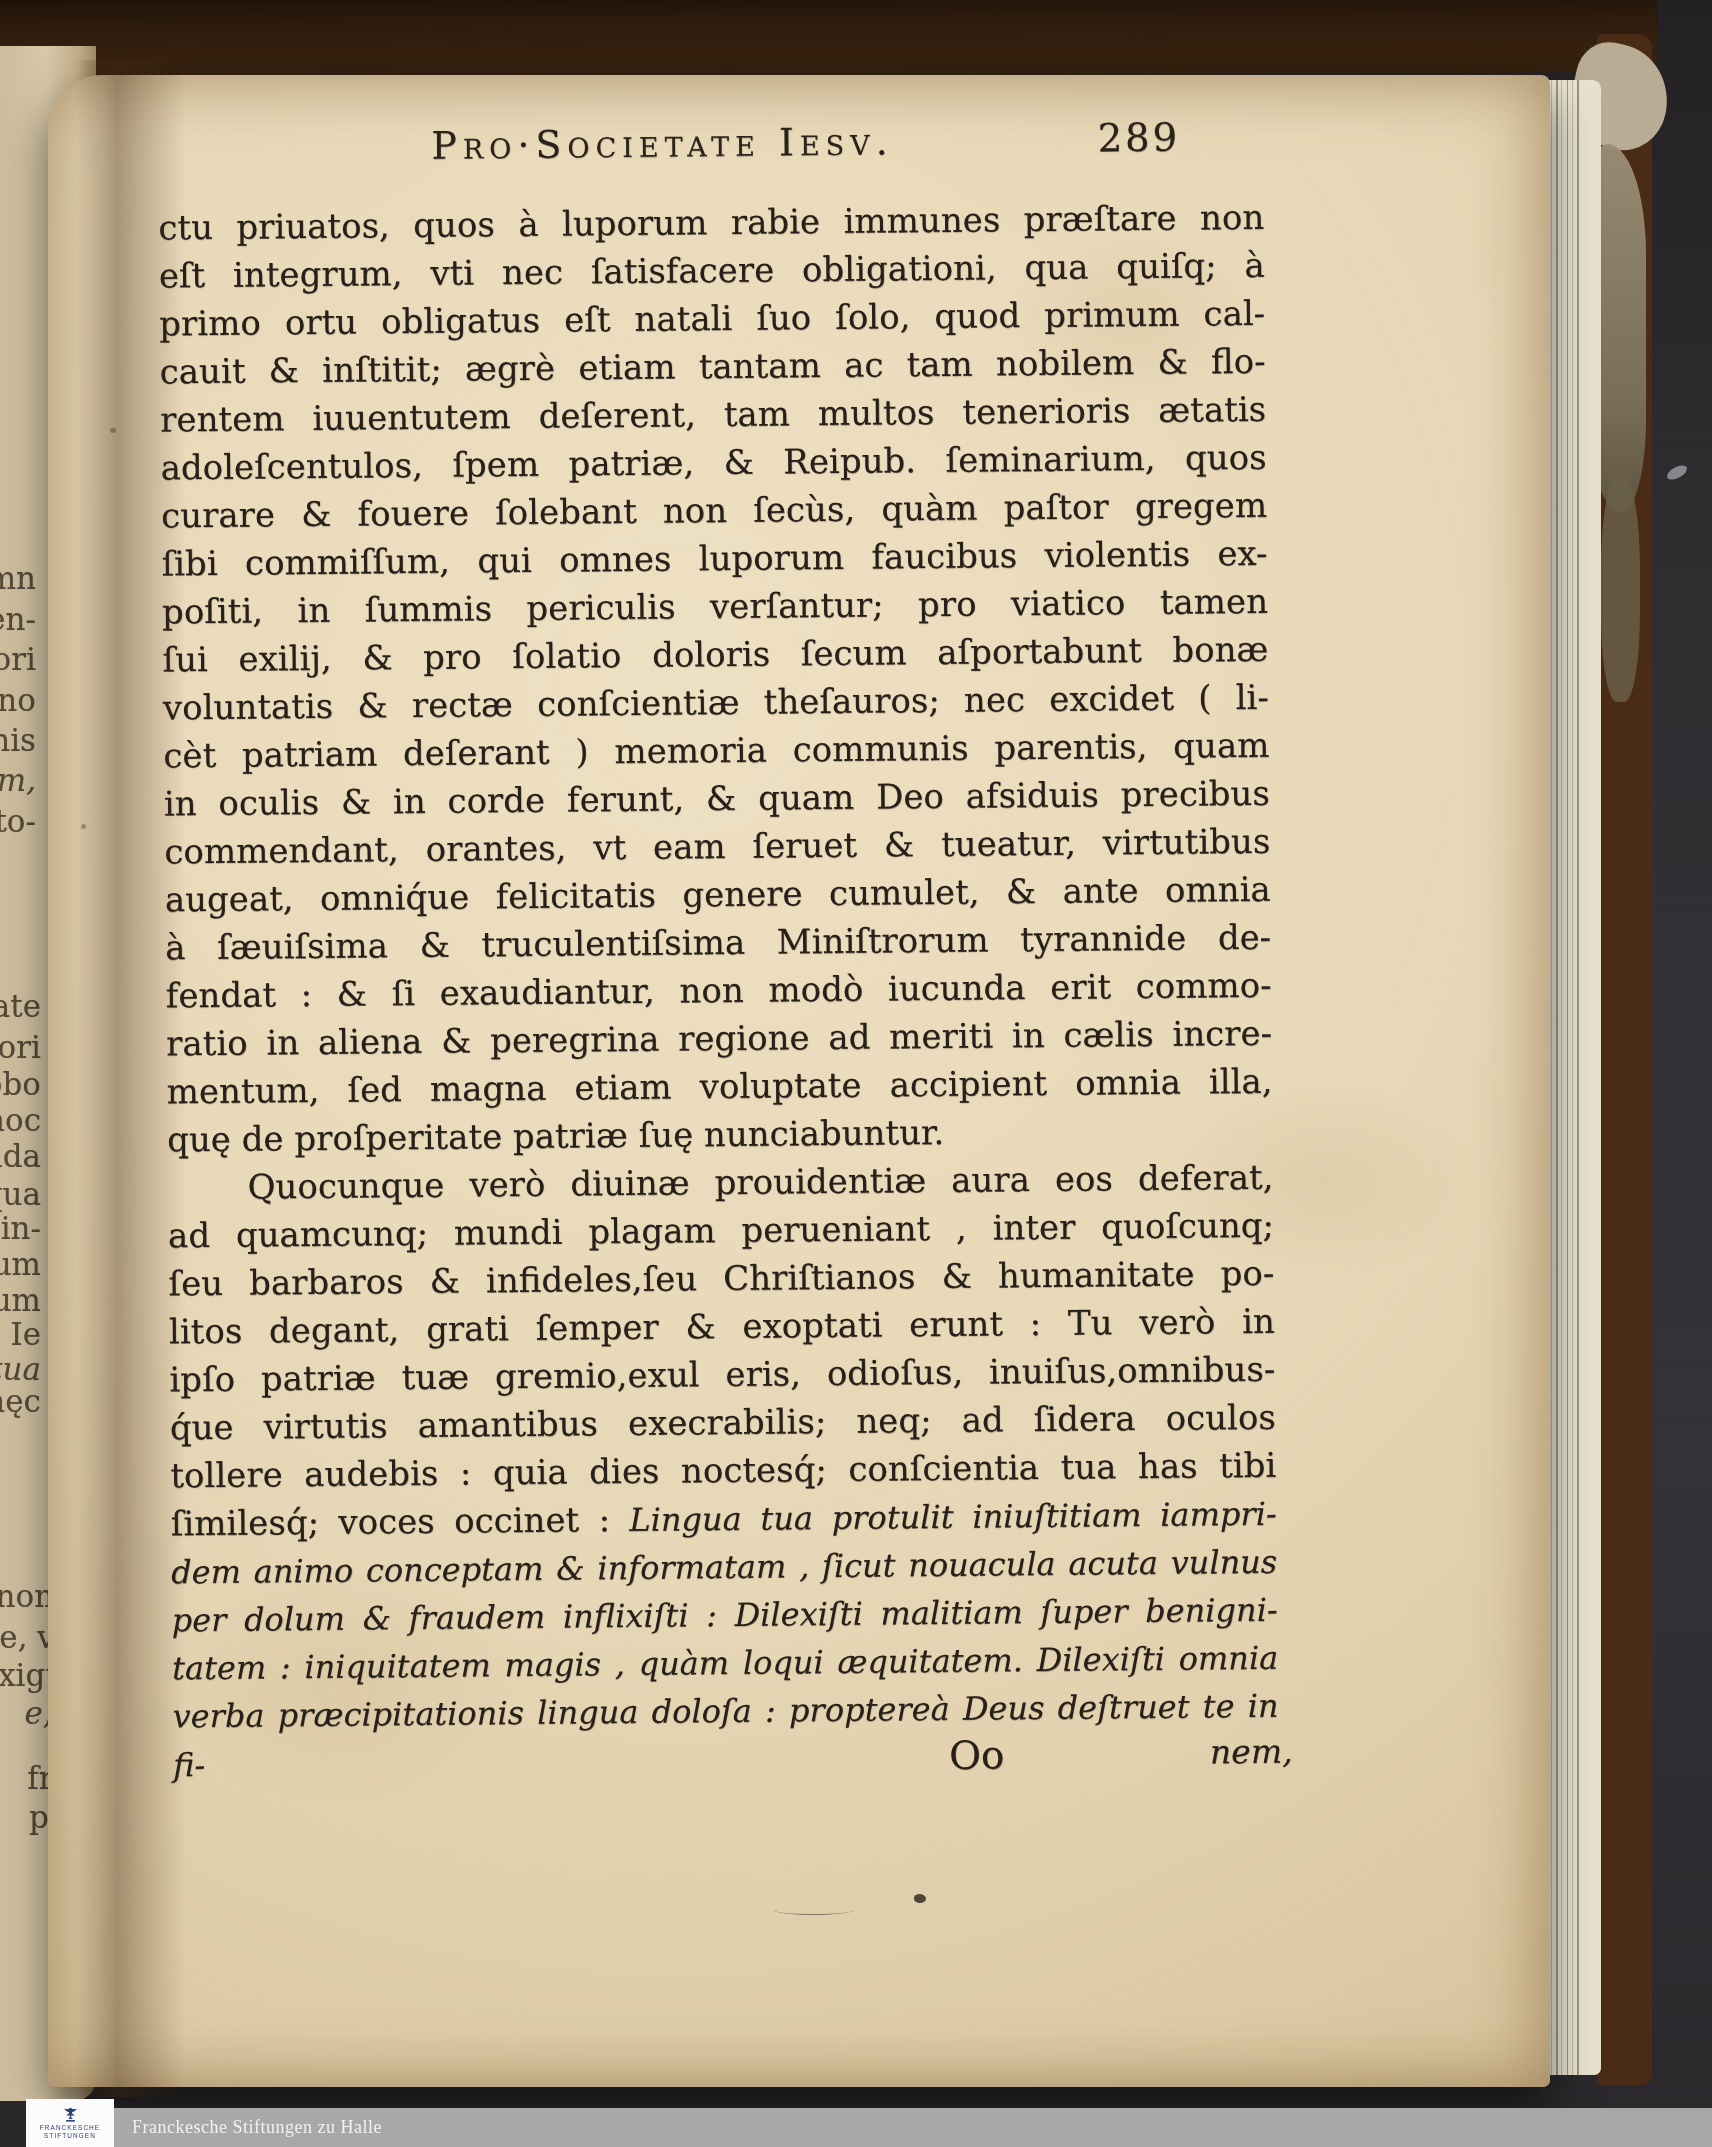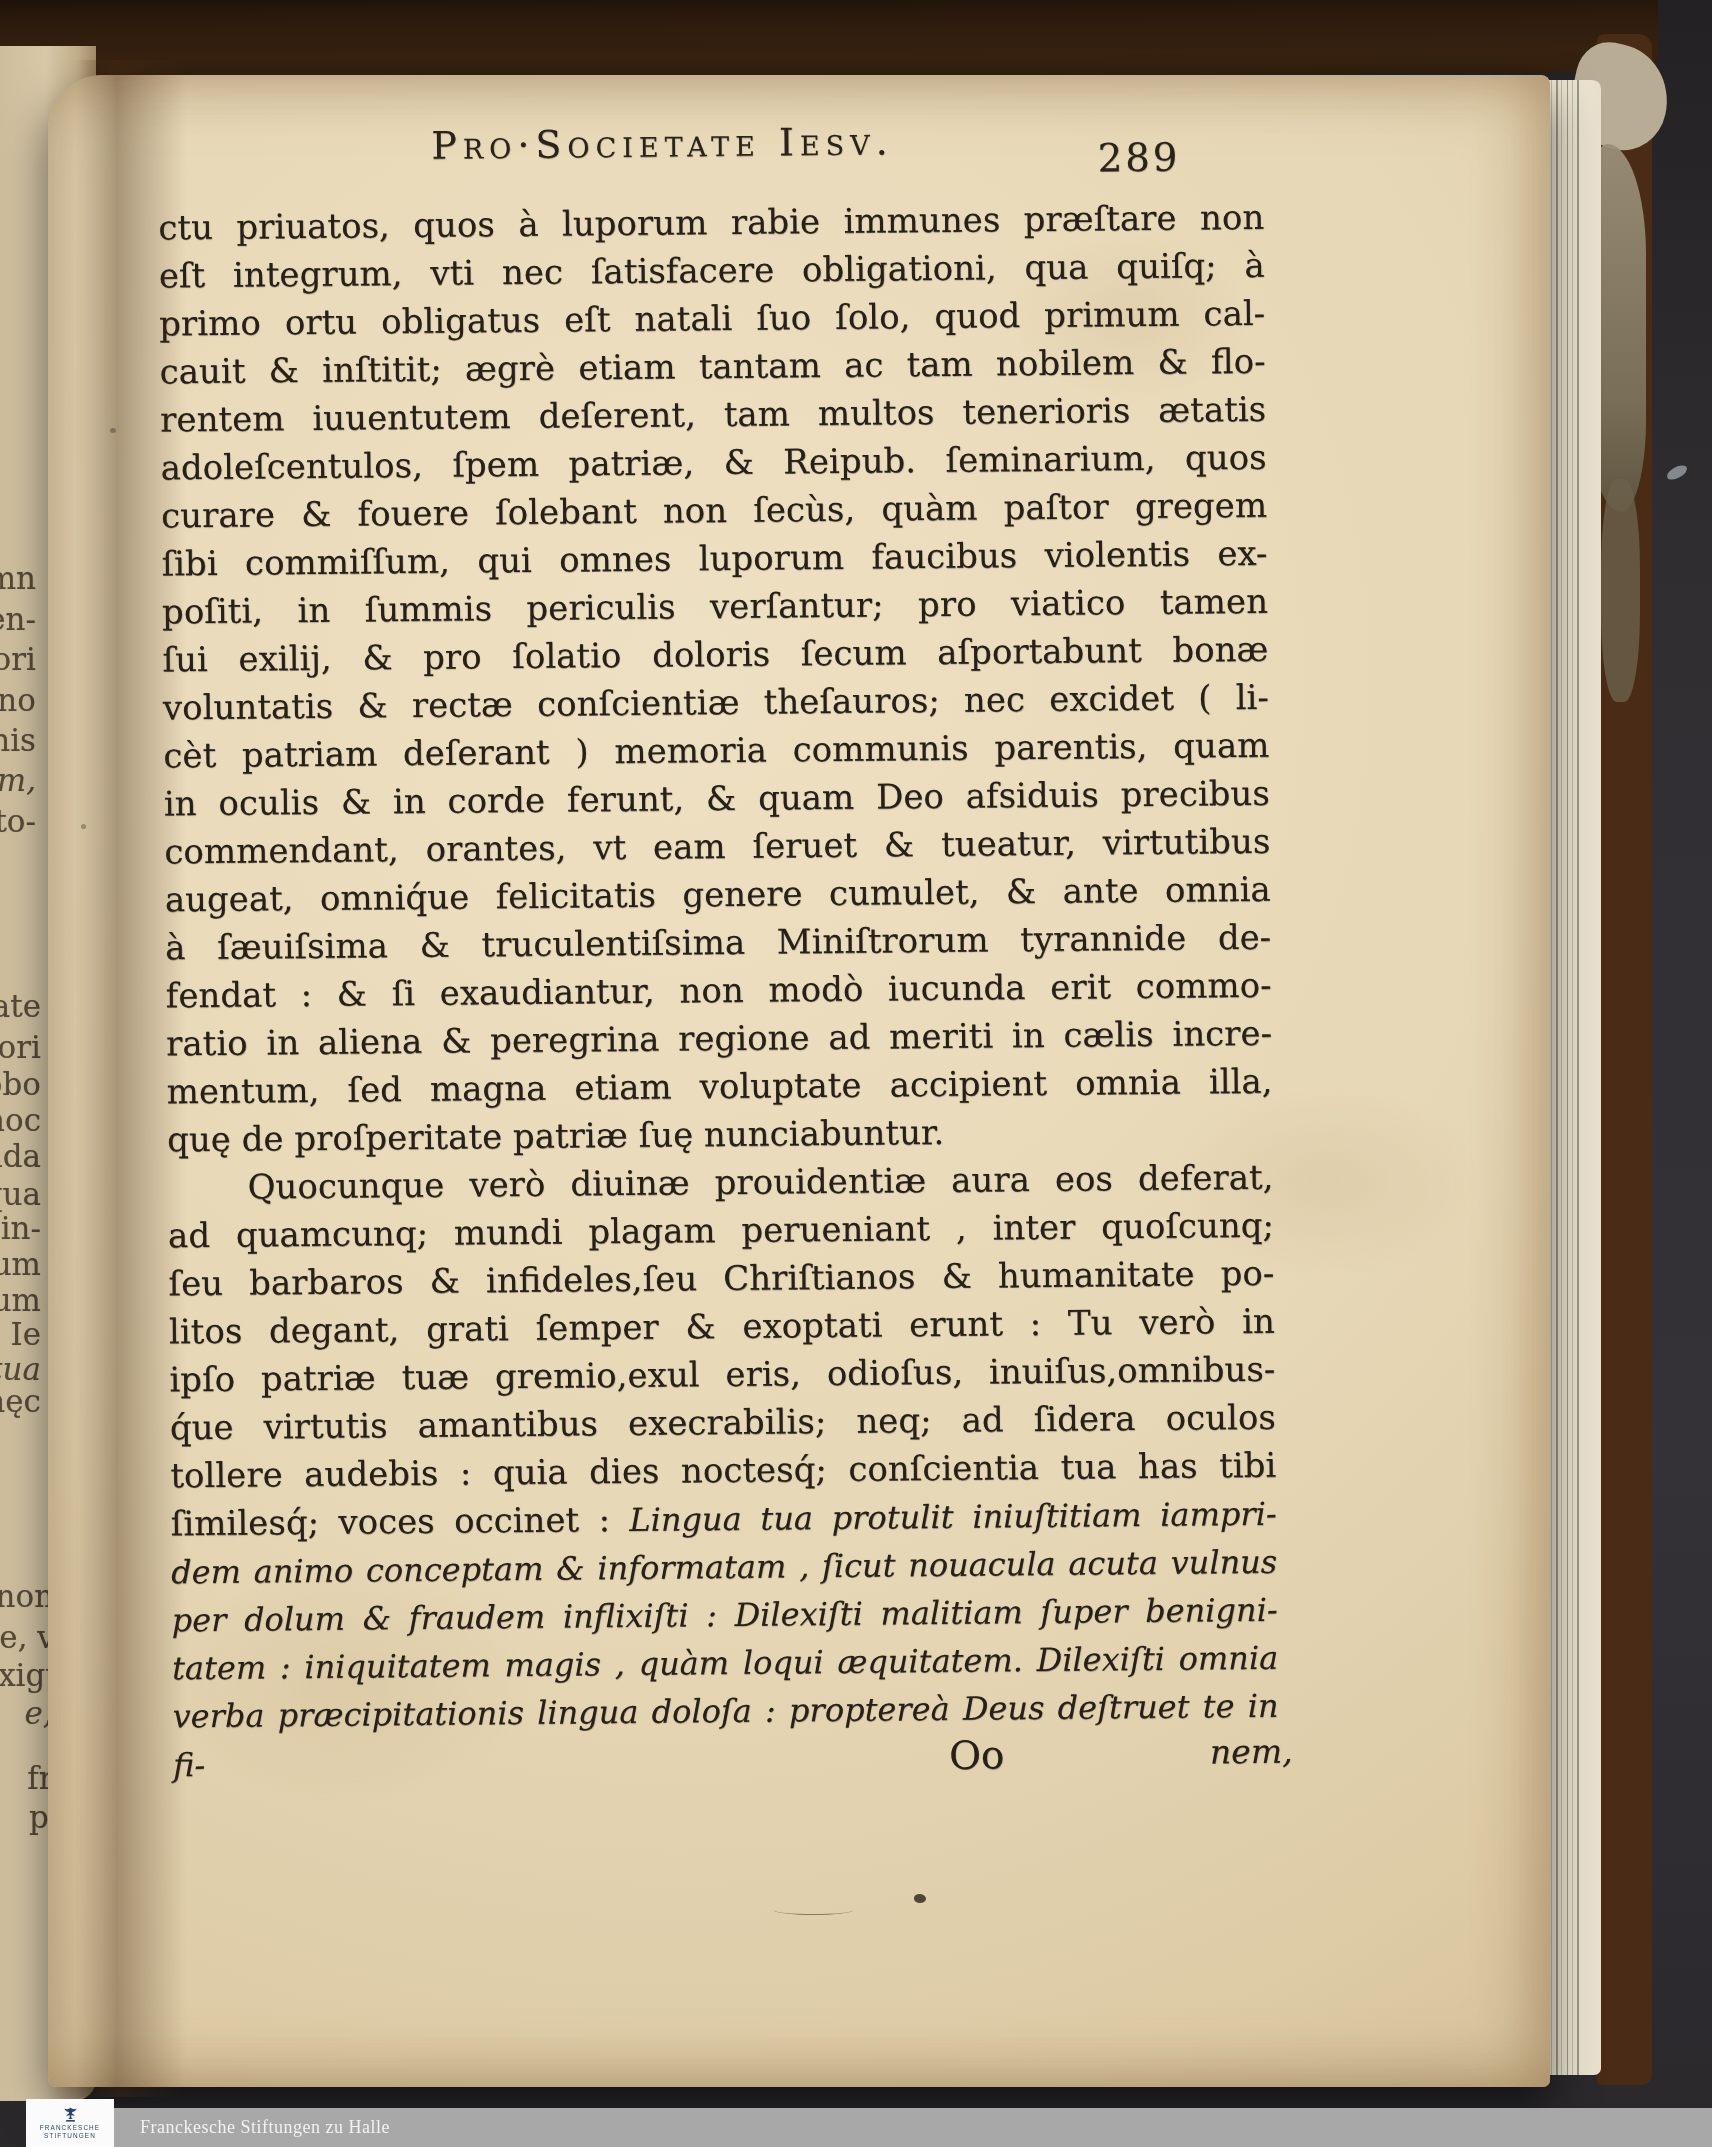--- a/index.html
+++ b/index.html
@@ -60,21 +60,21 @@
       radial-gradient(257px 171px at 20% 80%, rgba(150,110,55,.08), rgba(0,0,0,0) 70%),
       radial-gradient(223px 137px at 85% 55%, rgba(150,110,55,.09), rgba(0,0,0,0) 70%); }
 
   .content { position:absolute; left:0; top:0; width:1502px; height:2012px;
     transform:rotate(-0.55deg); transform-origin:257px 223px; color:#27201a; }
 
   .running-title { position:absolute; left:111px; top:50px; width:1010px; text-align:center;
     font-variant:small-caps; font-size:38px; letter-spacing:6px; color:#2a231c;
     text-shadow:0.3px 0.6px 0.9px rgba(35,25,12,.5); }
   .page-number { position:absolute; left:1051px; top:48px; font-size:39px; letter-spacing:2.6px;
-    color:#2a231c; text-shadow:0.3px 0.6px 0.9px rgba(35,25,12,.5);margin-top:20px; }
+    color:#2a231c; text-shadow:0.3px 0.6px 0.9px rgba(35,25,12,.5); }
 
   .text-block { position:absolute; left:111px; top:127px; width:1106px; }
   .line { width:100%; height:48px; line-height:48px; font-size:34px;
     text-align:justify; text-align-last:justify;
     text-shadow:0.3px 0.6px 0.8px rgba(35,25,12,.5); }
   .line.nojust { text-align-last:left; }
   .line.indent { box-sizing:border-box; padding-left:80px; }
   .line .it { font-style:italic; font-size:32px; }
   .sig-line { position:relative; width:100%; height:48px; }
   .sig-line .sig { position:absolute; left:776px; font-size:39px; line-height:48px;
@@ -88,21 +88,21 @@
   .mark-blob { position:absolute; left:866px; top:1819px; width:12px; height:8.6px;
     background:rgba(45,35,25,.8); border-radius:45% 55% 50% 50%; }
   .mark-dot1 { position:absolute; left:110px; top:428px; width:6px; height:5.1px;
     background:rgba(80,70,60,.5); border-radius:50%; z-index:6; }
   .mark-dot2 { position:absolute; left:81px; top:824px; width:5.1px; height:5.1px;
     background:rgba(80,70,60,.45); border-radius:50%; z-index:6; }
 
   
   .wm-gray { position:absolute; left:114px; top:2108px; width:1598px; height:39px;
     background:#a8a8a8; z-index:10; }
-  .wm-gray span { display:inline-block; margin-left:26px; line-height:39px;
+  .wm-gray span { display:inline-block; margin-left:18px; line-height:39px;
     font-family:"Liberation Serif", serif; font-size:18px; letter-spacing:0.5px; color:#f2f2f2; }
   .wm-logo { position:absolute; left:26px; top:2099px; width:88px; height:48px;
     background:#fbfbfb; z-index:11; display:flex; flex-direction:column;
     align-items:center; justify-content:center; gap:0.9px; }
   .wm-logo .lg-txt { font-family:"Liberation Sans", sans-serif; font-size:6.4px;
     letter-spacing:1.1px; color:#2a4272; line-height:1.2; }
 </style>
 </head>
 <body>
 

